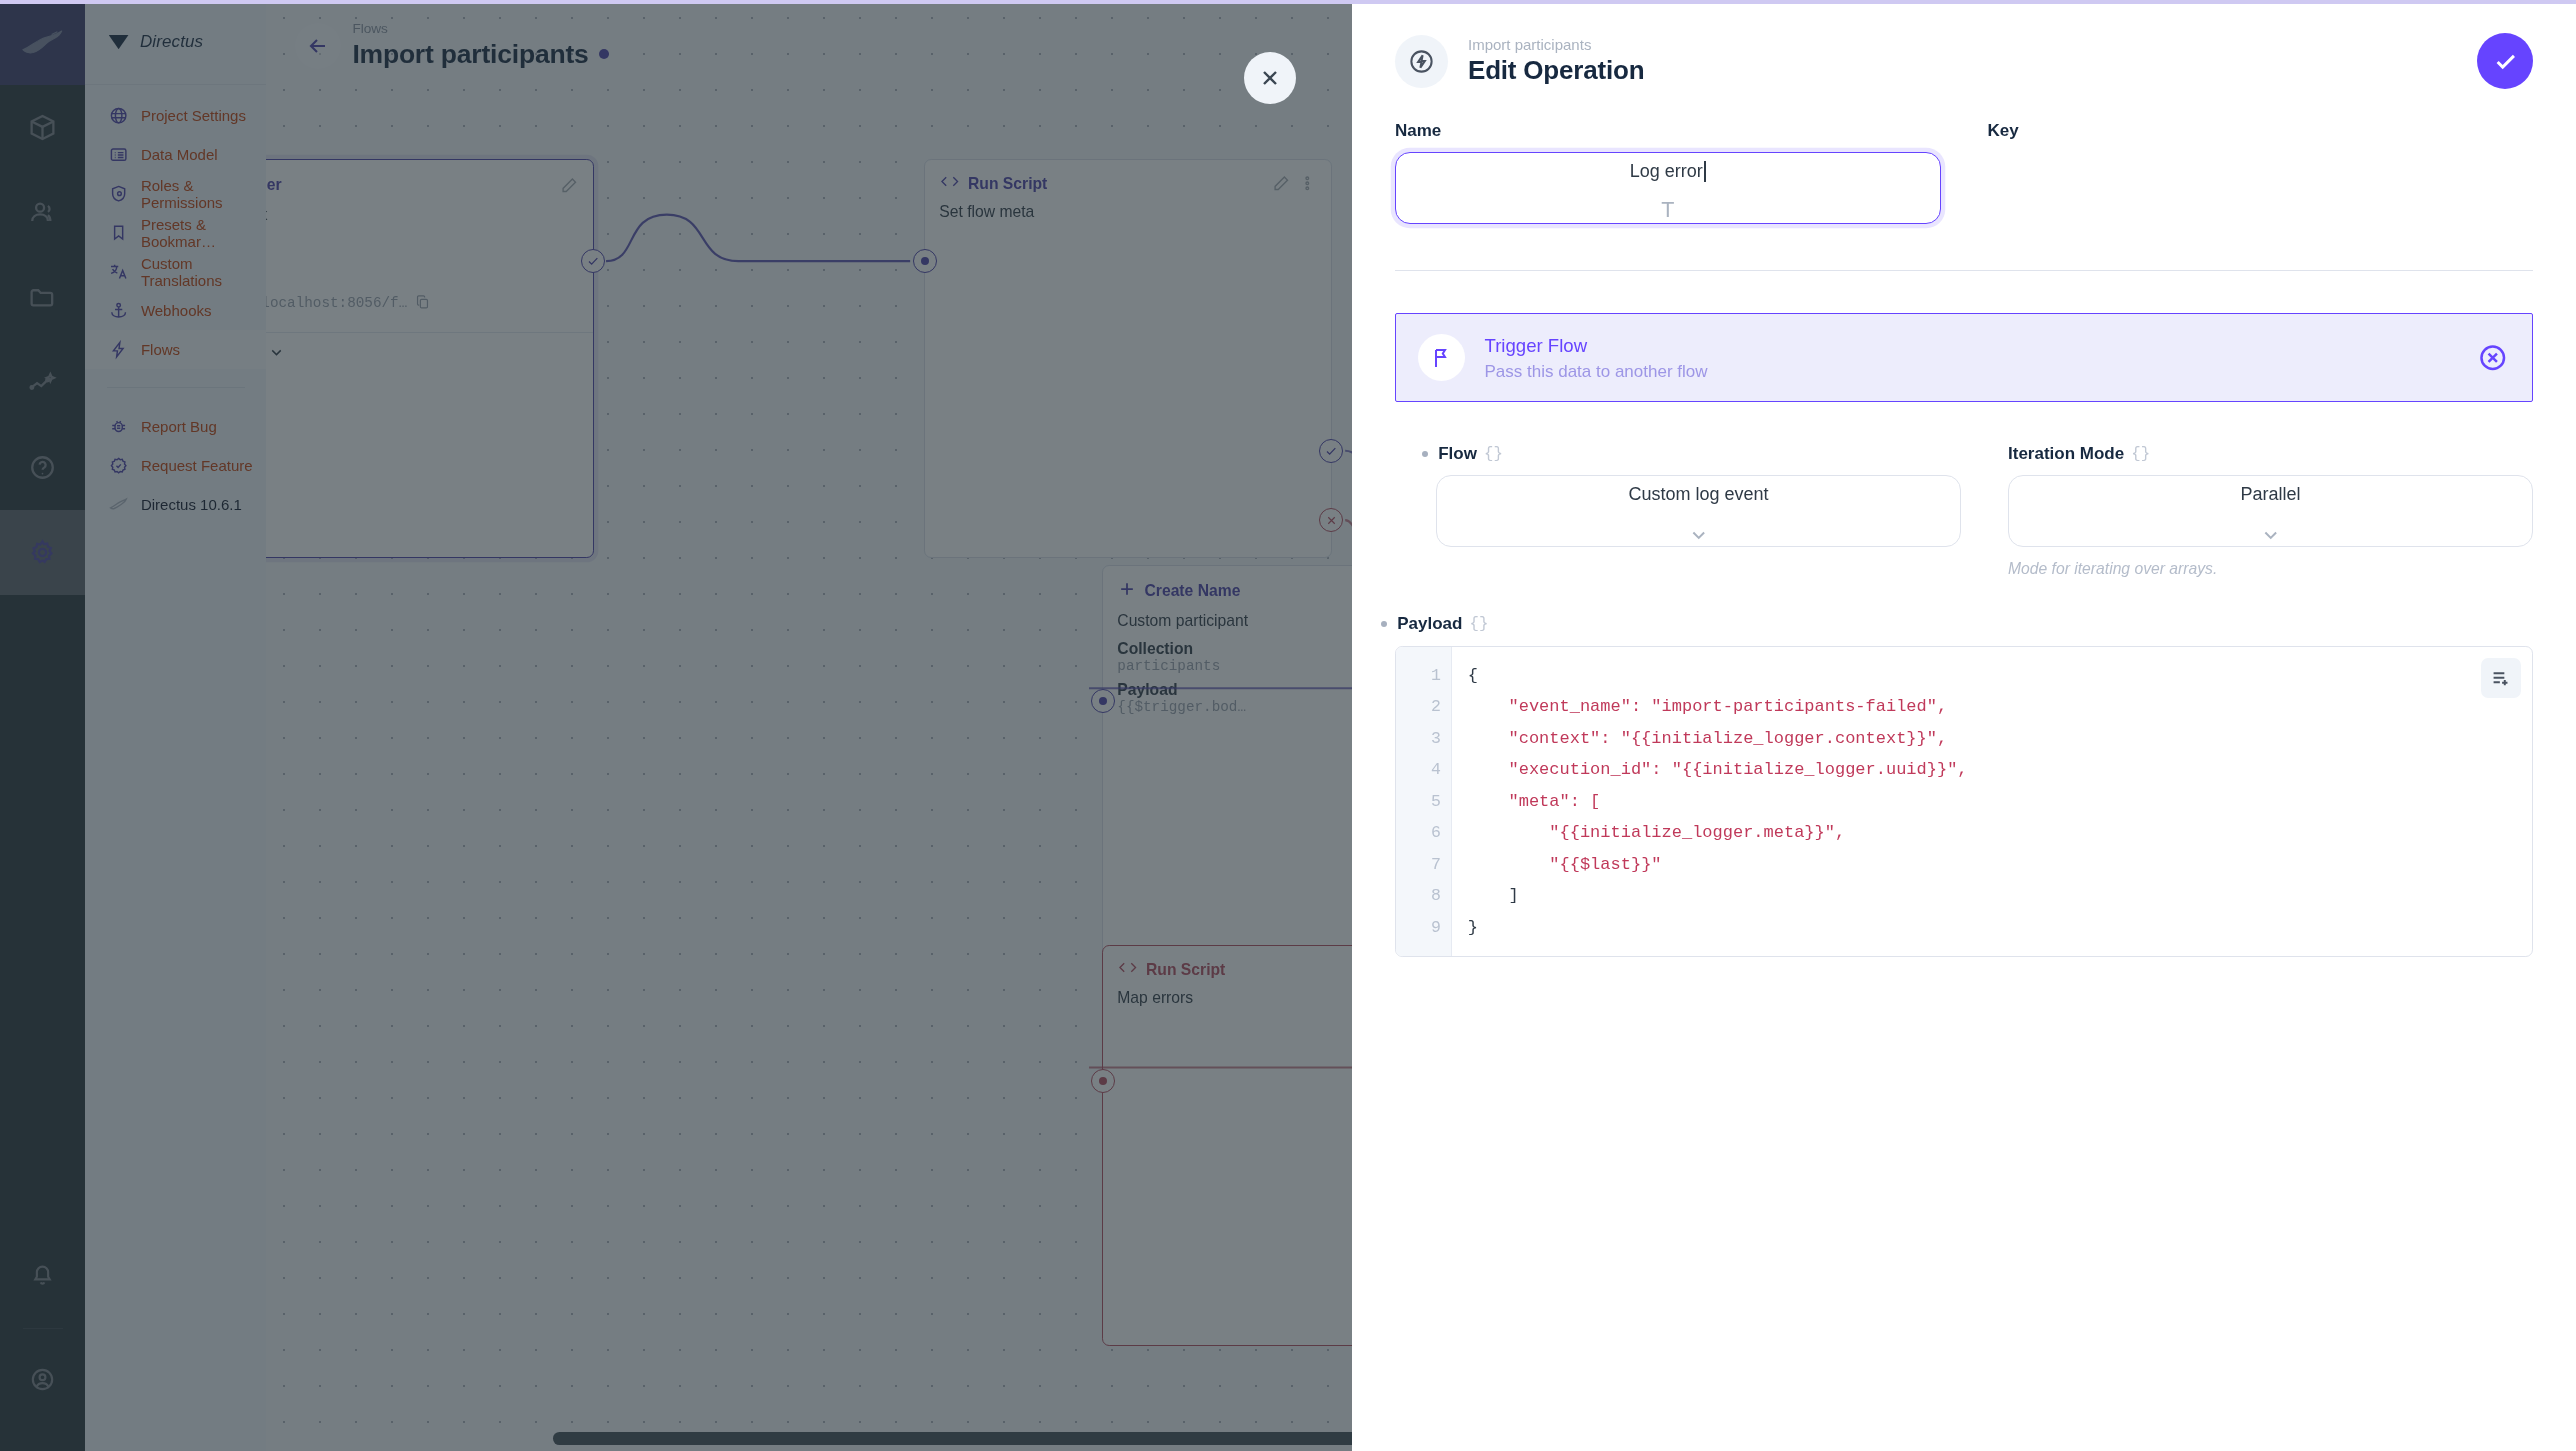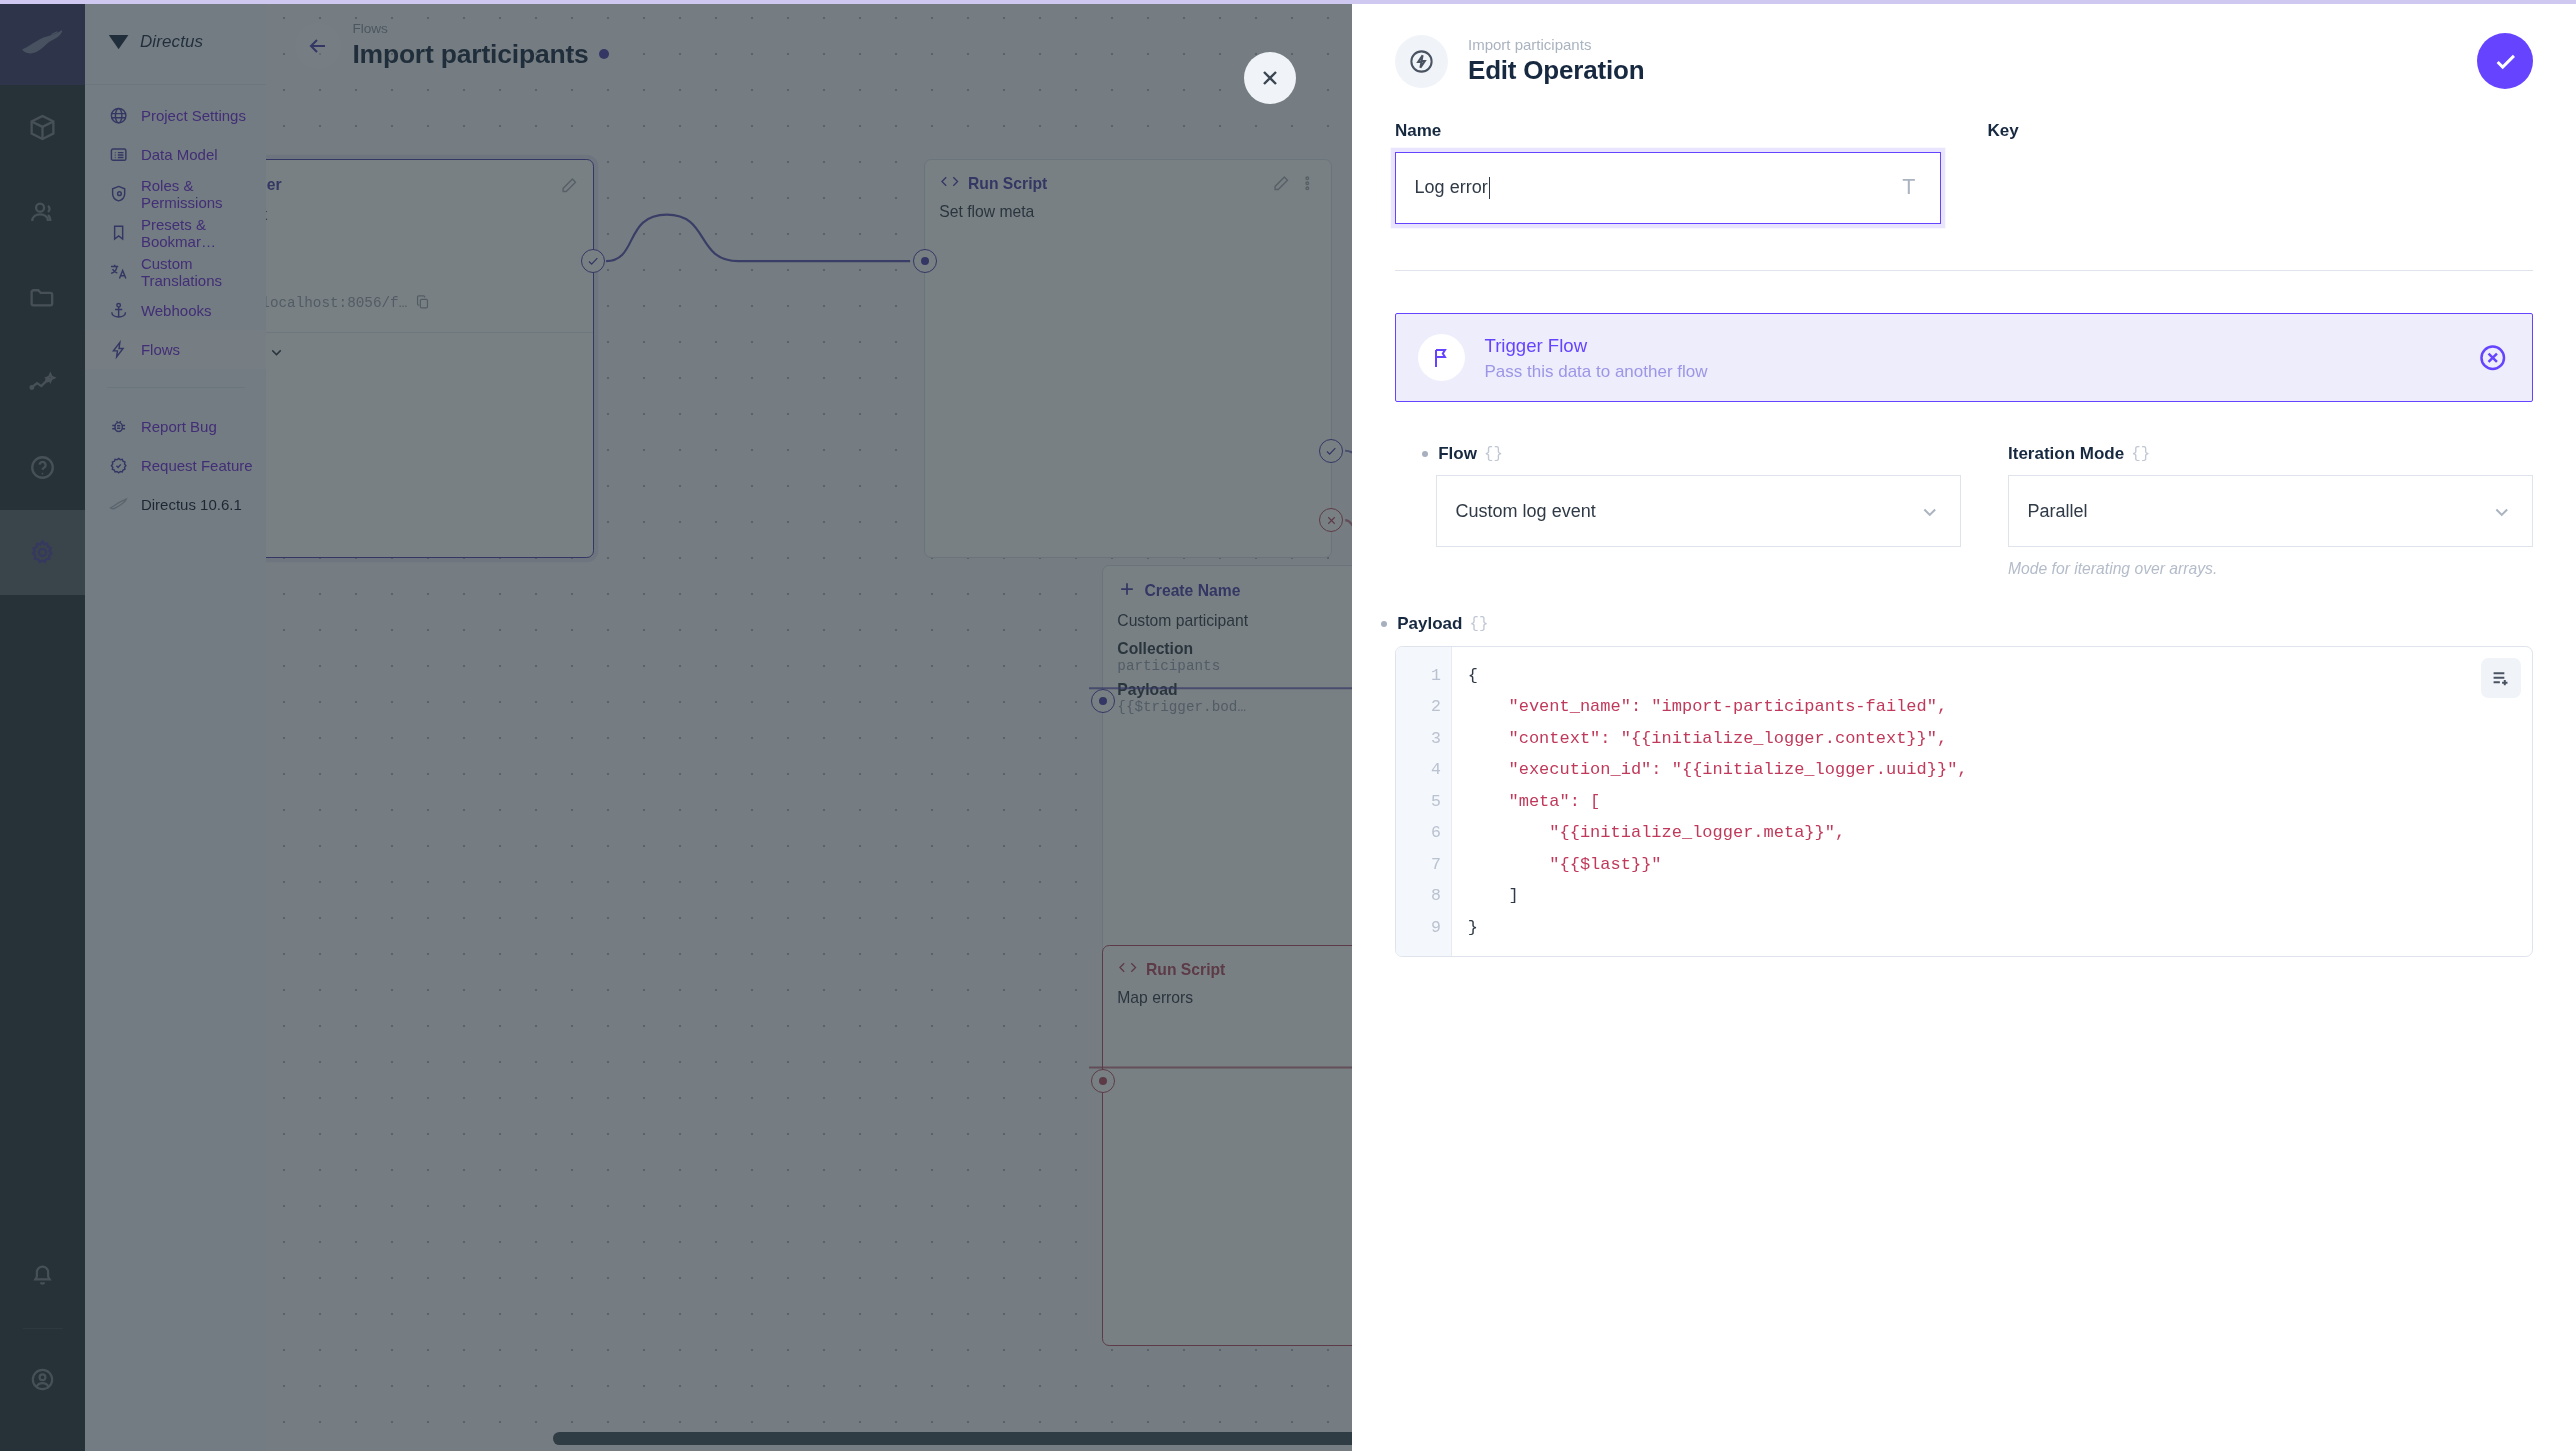--- a/index.html
+++ b/index.html
@@ -40,21 +40,21 @@
     border-bottom: 0.7px solid rgba(130,140,160,.14);
   }
   .nav-head .mark {
     width: 20px; height: 14.3px; background: #172940;
     clip-path: polygon(0 0, 100% 0, 50% 100%);
   }
   .nav-head .brand { font-size: 17px; color: #172940; letter-spacing: 0.1px; font-style: italic; }
   .nav-sec { padding: 11.4px 0 8.6px 0; }
   .nav-item {
     display: flex; align-items: center; gap: 13px; height: 39px; padding-left: 23.6px;
-    font-size: 15px; color: #6d28d9;
+    font-size: 15px; color: #c2410c;
   }
   .nav-item.sel { background: rgba(255,255,255,.55); }
   .nav-item.muted { color: #0f172a; }
   .nav-item .ico { width: 19.3px; height: 19.3px; flex: none; display:flex; align-items:center; justify-content:center; }
   .nav-item .ico svg { stroke: #4a3fa8; fill: none; stroke-width: 1.8; }
   .nav-item.muted .ico svg { stroke: #aeb6c2; }
   .nav-sep { height: 0.7px; background: rgba(130,140,160,.18); margin: 8.6px 21.5px; }
 
   
   .canvas {
@@ -138,22 +138,22 @@
   .grid2 { display: grid; grid-template-columns: 1fr 1fr; column-gap: 47px; }
 
   .field-lbl { font-size: 17px; font-weight: 700; color: #172940; margin-bottom: 11.4px; display: flex; align-items: center; gap: 7.2px; }
   .field-lbl.req::before {
     content: ""; width: 6.4px; height: 6.4px; border-radius: 50%; background: #a7b0bf;
     display: inline-block; margin-left: -14.3px; margin-right: 2.9px;
   }
   .field-lbl .braces { font-family: "Liberation Mono", monospace; font-size: 15.7px; color: #c1c8d4; font-weight: 400; }
 
   .inp {
-    height: 72px; border: 1.4px solid #dfe3ec; border-radius: 0; background: #fff;
-    display: flex; align-items: center; padding: 0 18.6px; gap: 8.6px;
+    height: 72px; border: 1.4px solid #dfe3ec; border-radius: 15px; background: #fff;
+    display: flex; align-items: center; padding: 0 18.6px; gap: 8.6px; flex-direction: column;
   }
   .inp.focus { border-color: #6644ff; box-shadow: 0 0 0 4.3px rgba(102,68,255,.14); }
   .inp .txt { flex: 1; font-size: 18px; color: #2f3a46; display: flex; align-items: center; }
   .inp .caret { display:inline-block; width: 1.4px; height: 21.5px; background: #2f3a46; margin-left: 1.4px; }
   .inp .tail { width: 24px; height: 24px; display:flex; align-items:center; justify-content:center; }
   .inp .tail svg { stroke: #aab3c0; fill: none; stroke-width: 1.9; }
   .inp .tail .tglyph { color: #aab3c0; font-size: 21.5px; font-weight: 400; }
   .inp .chev svg { stroke: #aab3c0; fill: none; stroke-width: 2.2; }
 
   .hr { height: 1.4px; background: #dfe3ec; margin: 46px 0 42px 0; }

